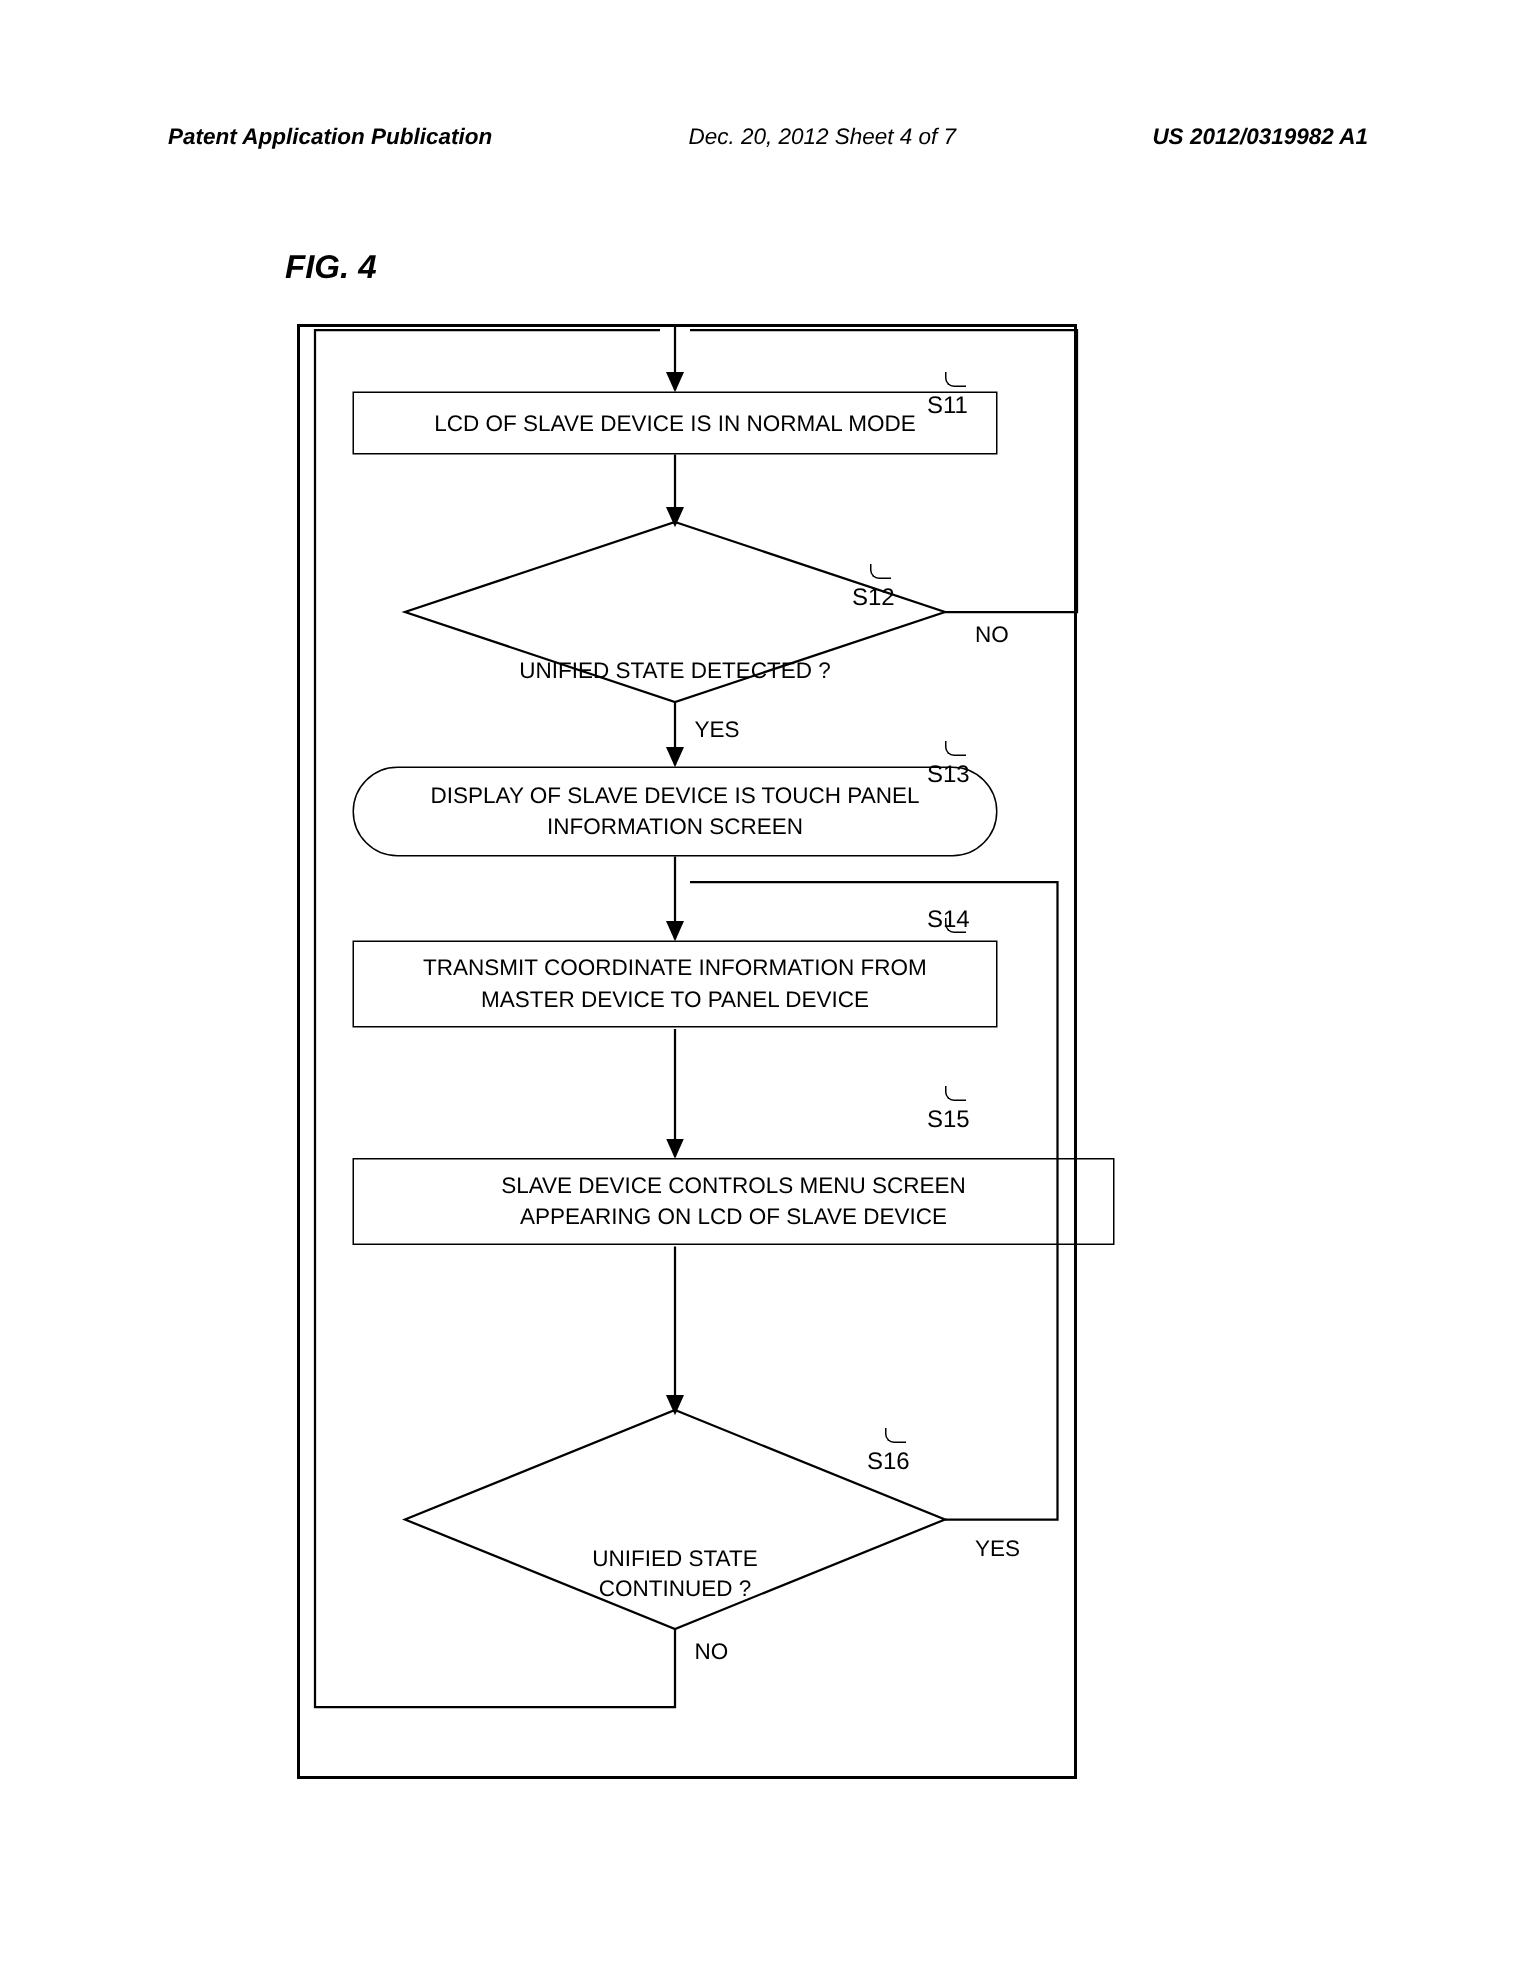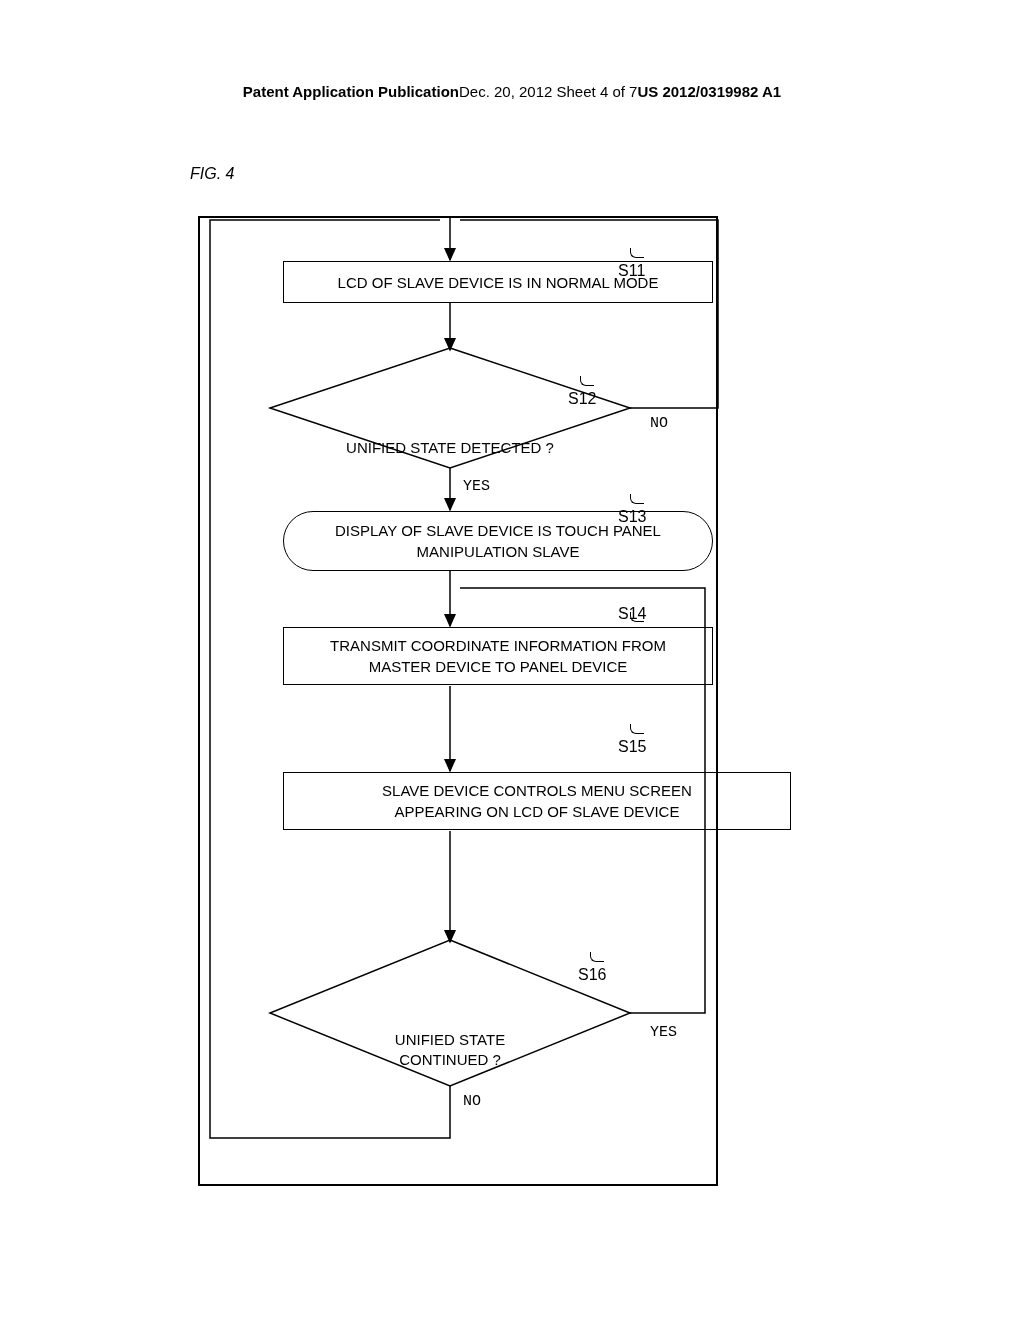--- a/index.html
+++ b/index.html
@@ -9,34 +9,35 @@
       background: white;
       font-family: Arial, sans-serif;
       position: relative;
     }
     .header {
       position: absolute;
       top: 83px;
       left: 0;
       width: 100%;
       display: flex;
-      justify-content: center;
-      padding: 0 72px;
+      justify-content: space-between;
+      padding: 0 112px;
       font-size: 15px;
+      font-style: italic;
     }
     .header-left { font-weight: bold; }
     .header-center { }
     .header-right { font-weight: bold; }
     .figure-label {
       position: absolute;
       top: 165px;
       left: 190px;
-      font-size: 16px;
+      font-size: 22px;
       font-style: italic;
-      font-weight: normal;
+      font-weight: bold;
     }
     .flowchart {
       position: absolute;
       top: 216px;
       left: 198px;
       width: 520px;
       height: 970px;
       border: 2px solid black;
     }
     .step-label {
@@ -55,33 +56,31 @@
     .process-box {
       position: absolute;
       border: 1.5px solid black;
       display: flex;
       flex-direction: column;
       justify-content: center;
       align-items: center;
       font-size: 15px;
       line-height: 1.4;
       padding: 8px;
-      margin-left: 48px;
     }
     .decision-text {
       position: absolute;
       font-size: 15px;
       text-align: center;
       line-height: 1.3;
       margin-top: 38px;
     }
     .label-text {
       position: absolute;
       font-size: 15px;
-      font-family: Liberation Mono, monospace;
     }
     svg.diagram-svg {
       position: absolute;
       top: 0;
       left: 0;
       width: 520px;
       height: 970px;
       pointer-events: none;
     }
   </style>
@@ -137,21 +136,21 @@
   <div class="step-label" style="top:140px; left:368px;">S12</div>
   <div class="callout-hook" style="top:158px; left:380px;"></div>
   <div class="decision-text" style="top:182px; left:145px; width:210px;">UNIFIED STATE DETECTED ?</div>
   <div class="label-text" style="top:197px; left:450px;">NO</div>
   <div class="label-text" style="top:260px; left:263px;">YES</div>
 
   <div class="step-label" style="top:258px; left:418px;">S13</div>
   <div class="callout-hook" style="top:276px; left:430px;"></div>
   <div class="process-box" style="top:293px; left:35px; width:430px; height:60px;border-radius:30px;">
     <span>DISPLAY OF SLAVE DEVICE IS TOUCH PANEL</span>
-    <span>MANIPULATION SLAVE</span>
+    <span>INFORMATION SCREEN</span>
   </div>
 
   <div class="step-label" style="top:355px; left:418px;">S14</div>
   <div class="callout-hook" style="top:394px; left:430px;"></div>
   <div class="process-box" style="top:409px; left:35px; width:430px; height:58px;">
     <span>TRANSMIT COORDINATE INFORMATION FROM</span>
     <span>MASTER DEVICE TO PANEL DEVICE</span>
   </div>
 
   <div class="step-label" style="top:488px; left:418px;">S15</div>

